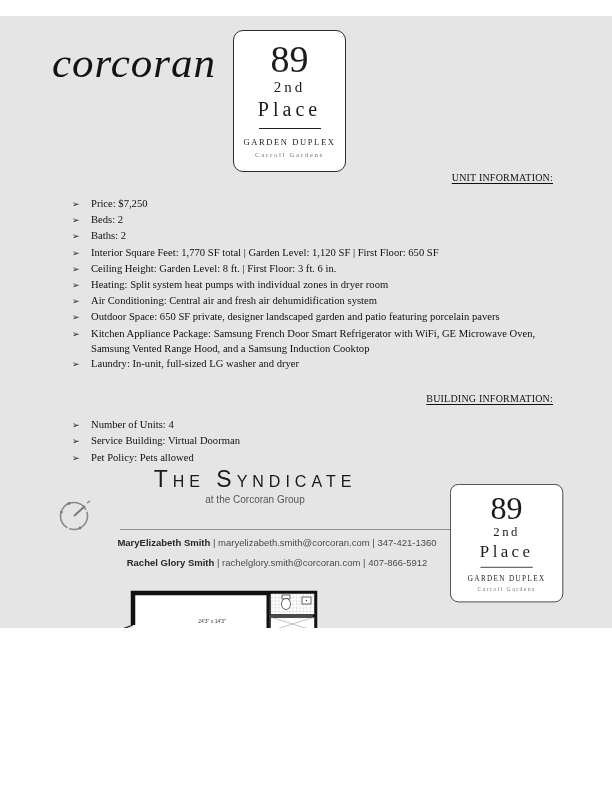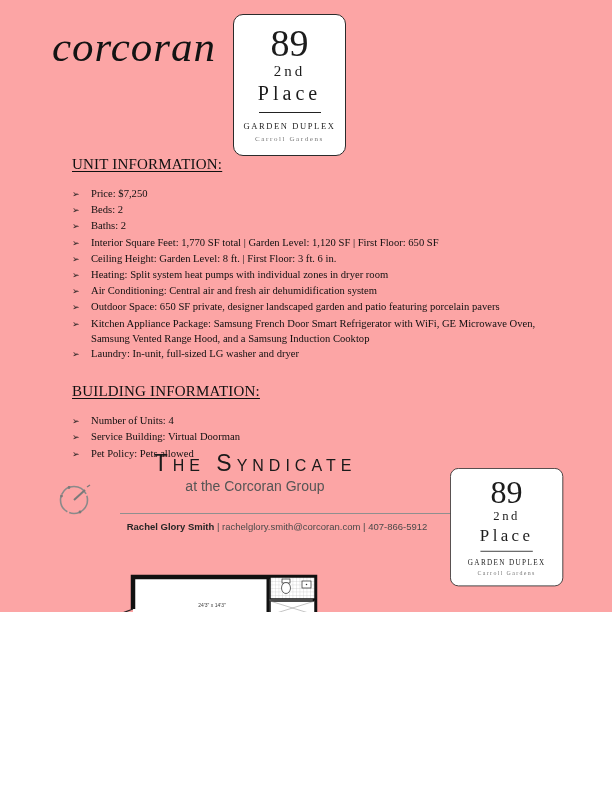--- a/index.html
+++ b/index.html
@@ -1,18 +1,18 @@
 <!DOCTYPE html>
 <html><head>
 <meta charset="utf-8">
 <style>
   html,body { margin:0; padding:0; background:#ffffff; }
   .page {
-    position:relative; width:612px; height:612px; margin:0 auto;
-    background:#fca5a5; overflow:hidden; color:#141414;
+    position:relative; width:612px; height:612px; margin:16px auto;
+    background:#e5e5e5; overflow:hidden; color:#141414;
     font-family:"Liberation Serif", serif;
   }
   
   .brand {
     position:absolute; left:52px; top:22px;
     font-family:"Liberation Serif", serif; font-style:italic;
     font-size:43px; letter-spacing:1px; color:#131313;
   }
   .badge {
     position:absolute; background:#fff; border:1.6px solid #2b2b2b; border-radius:10px;
@@ -24,31 +24,31 @@
   .badge .num    { font-size:38px; line-height:1; margin-top:9px; }
   .badge .street { font-size:15px; letter-spacing:3px; margin-top:1px; }
   .badge .place  { font-size:20px; letter-spacing:4px; margin-top:2px; }
   .badge .rule   { width:62px; border-top:1.5px solid #222; margin:7px auto 8px auto; }
   .badge .type   { font-size:8.5px; letter-spacing:1.6px; }
   .badge .hood   { font-size:7px; letter-spacing:1.6px; color:#777; margin-top:4px; }
   
   .info { position:absolute; left:72px; top:156px; width:481px; font-size:10.6px; color:#101010; }
   .info-heading {
     text-decoration:underline; text-underline-offset:2px;
-    font-size:15px; margin-bottom:13px; letter-spacing:0.2px;
+    font-size:10px; margin-bottom:13px; letter-spacing:0.2px;text-align:right;
   }
   ul.blist { list-style:none; margin:0 0 21px 0; padding:0; }
   ul.blist li { display:flex; line-height:15.2px; }
   .blt { flex:0 0 19px; font-family:"DejaVu Sans", sans-serif; font-size:9px; padding-top:1px; color:#1a1a1a; }
   .txt { flex:1; }
   
   .syndicate { position:absolute; left:85px; top:450px; width:340px; text-align:center;
                font-family:"Liberation Sans", sans-serif; }
   .syn-title { font-size:23px; font-variant:small-caps; letter-spacing:5px; color:#1a1a1a; font-weight:400; white-space:nowrap; }
-  .syn-tag   { font-size:14px; color:#555; margin-top:1px; }
+  .syn-tag   { font-size:10px; color:#555; margin-top:1px; }
   .team-rule { position:absolute; left:120px; top:513px; width:377px; border-top:1px solid #8f8f8f; }
   .agents { position:absolute; left:77px; top:521px; width:400px; text-align:center;
             font-family:"Liberation Sans", sans-serif; font-size:9.5px; color:#4a4a4a; }
   .agent-line { margin-bottom:9px; white-space:nowrap; }
   .agent-name { font-weight:bold; color:#262626; }
   .compass { position:absolute; left:52px; top:477px; }
   
   .plan1 { position:absolute; left:100px; top:574px; }
   .plan2 { position:absolute; left:48px;  top:672px; }
   svg text { font-family:"Liberation Sans", sans-serif; fill:#3d3d3d; }
@@ -140,20 +140,23 @@
     <circle cx="17" cy="10.5" r="1.4" fill="#7a7a7a"></circle>
   </svg>
 
   <div class="syndicate">
     <div class="syn-title">The Syndicate</div>
     <div class="syn-tag">at the Corcoran Group</div>
   </div>
   <div class="team-rule"></div>
 
   <div class="agents">
+    <div class="agent-line">
+      <span class="agent-name">MaryElizabeth Smith</span><span> | maryelizabeth.smith@corcoran.com | 347-421-1360</span>
+    </div>
     <div class="agent-line">
       <span class="agent-name">Rachel Glory Smith</span><span> | rachelglory.smith@corcoran.com | 407-866-5912</span>
     </div>
   </div>
 
   <div class="badge badge-2">
     <div class="num">89</div>
     <div class="street">2nd</div>
     <div class="place">Place</div>
     <div class="rule"></div>

